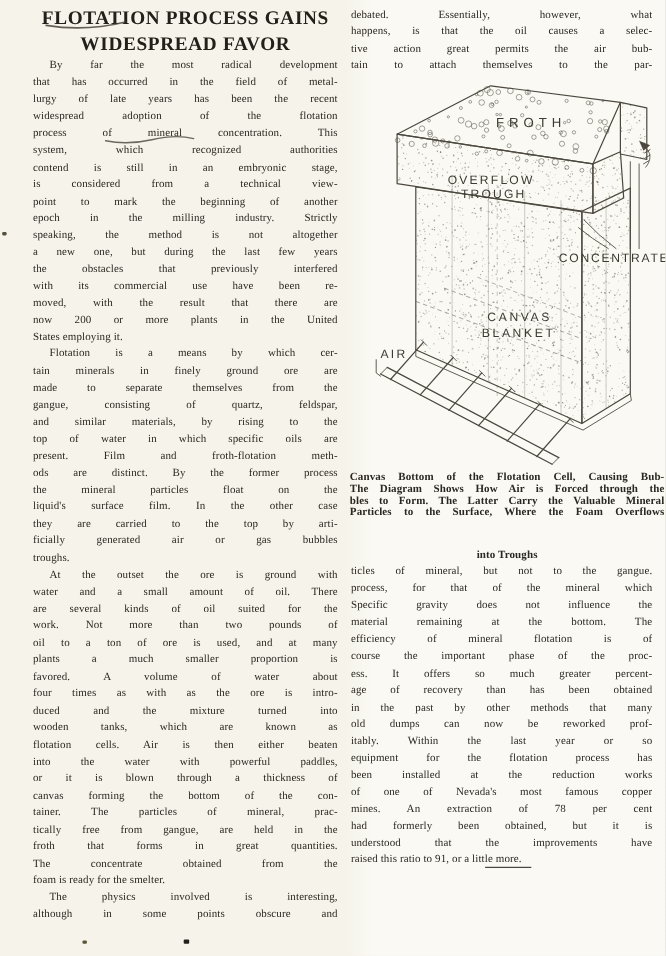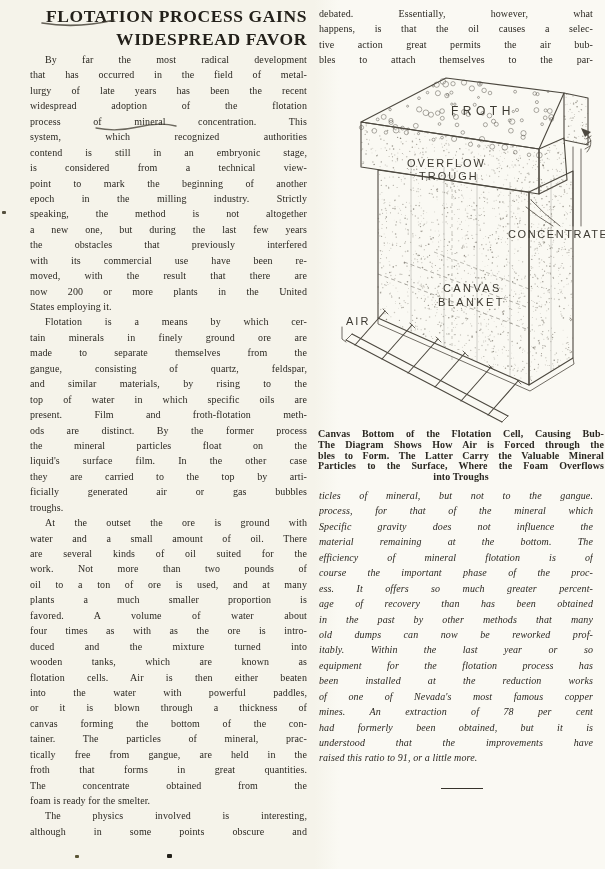--- a/index.html
+++ b/index.html
@@ -5,31 +5,31 @@
   :root{
     --paper:#f5f3ea; --paper_light:#faf9f3; --ink:#2b2822; --line:#4c483f; --stipple:#6e695e;
   }
   html,body{margin:0;padding:0;background:#e8e6de;}
   #page{
     position:relative;width:605px;height:869px;overflow:hidden;
     background:linear-gradient(90deg,var(--paper) 0%,var(--paper) 52%,var(--paper_light) 56%,var(--paper_light) 100%);
     font-family:"Liberation Serif",serif;color:var(--ink);
   }
   .abs{position:absolute;}
-  #headline{left:30px;top:5px;width:277px;text-align:right;font-weight:bold;
+  #headline{left:30px;top:5px;width:277px;text-align:center;font-weight:bold;
     font-size:17.5px;line-height:22.5px;letter-spacing:0.6px;color:#23201a;}
   .tblock{font-size:10px;letter-spacing:0.1px;}
   .tline{text-align:justify;text-align-last:justify;line-height:15.45px;height:15.45px;
     overflow:hidden;white-space:nowrap;}
   .tline.last-left{text-align-last:left;}
-  .tline.last-center{text-align-last:center;}
+  .tline.last-center{text-align-last:center;margin-top:28px;}
   .indent .tline:first-child{text-indent:15px;}
   #left-text{left:30px;top:52px;width:277px;}
   #right-top{left:319px;top:6px;width:274px;}
-  #right-bottom{left:319px;top:488px;width:274px;font-style:italic;}
+  #right-bottom{left:319px;top:512px;width:274px;}
   #caption{left:318px;top:429px;width:286px;font-weight:bold;}
   #caption .tline{font-size:10px;line-height:10.8px;height:10.8px;letter-spacing:0.1px;}
   #end-rule{left:441px;top:788px;width:42px;height:0;border-top:1.6px solid #37332b;}
   #diagram{left:334px;top:76px;width:287px;height:352px;}
   #diagram svg{display:block;}
   .dline{stroke:var(--line);fill:none;stroke-width:1.1;stroke-linecap:round;stroke-linejoin:round;}
   .thin{stroke-width:0.8;}
   .seam{stroke:var(--line);stroke-width:0.8;opacity:0.3;}
   .dash{stroke:var(--line);stroke-width:0.8;opacity:0.55;stroke-dasharray:4 3;fill:none;}
   .dlabel{font-family:"Liberation Sans",sans-serif;font-size:11px;letter-spacing:2px;
@@ -115,21 +115,21 @@
   </div>
 
   <svg class="abs" style="left:94px;top:121px;" width="84" height="12">
     <path class="pencil" style="stroke-width:1.3;opacity:0.75" d="M2,7 Q22,11 44,6 T82,5"></path>
   </svg>
 
   <div id="right-top" class="abs tblock">
       <div class="tline">debated. Essentially, however, what</div>
       <div class="tline">happens, is that the oil causes a selec-</div>
       <div class="tline">tive action great permits the air bub-</div>
-      <div class="tline">bles to attach themselves to the par-</div>
+      <div class="tline">tain to attach themselves to the par-</div>
     </div>
 
   <div id="diagram" class="abs">
     <svg id="cell-svg" width="287" height="352" viewBox="0 0 287 352">
 
       <path class="dline" fill="#f1efe5" d="M195,116 L239,95 L239,282 L195,309 Z"></path>
       <path class="dline" fill="#f4f2e8" d="M44,94 L195,116 L195,309 L44,242 Z"></path>
 
       <line class="seam" x1="77" y1="85" x2="77" y2="257"></line>
       <line class="seam" x1="110" y1="91" x2="110" y2="271"></line>

